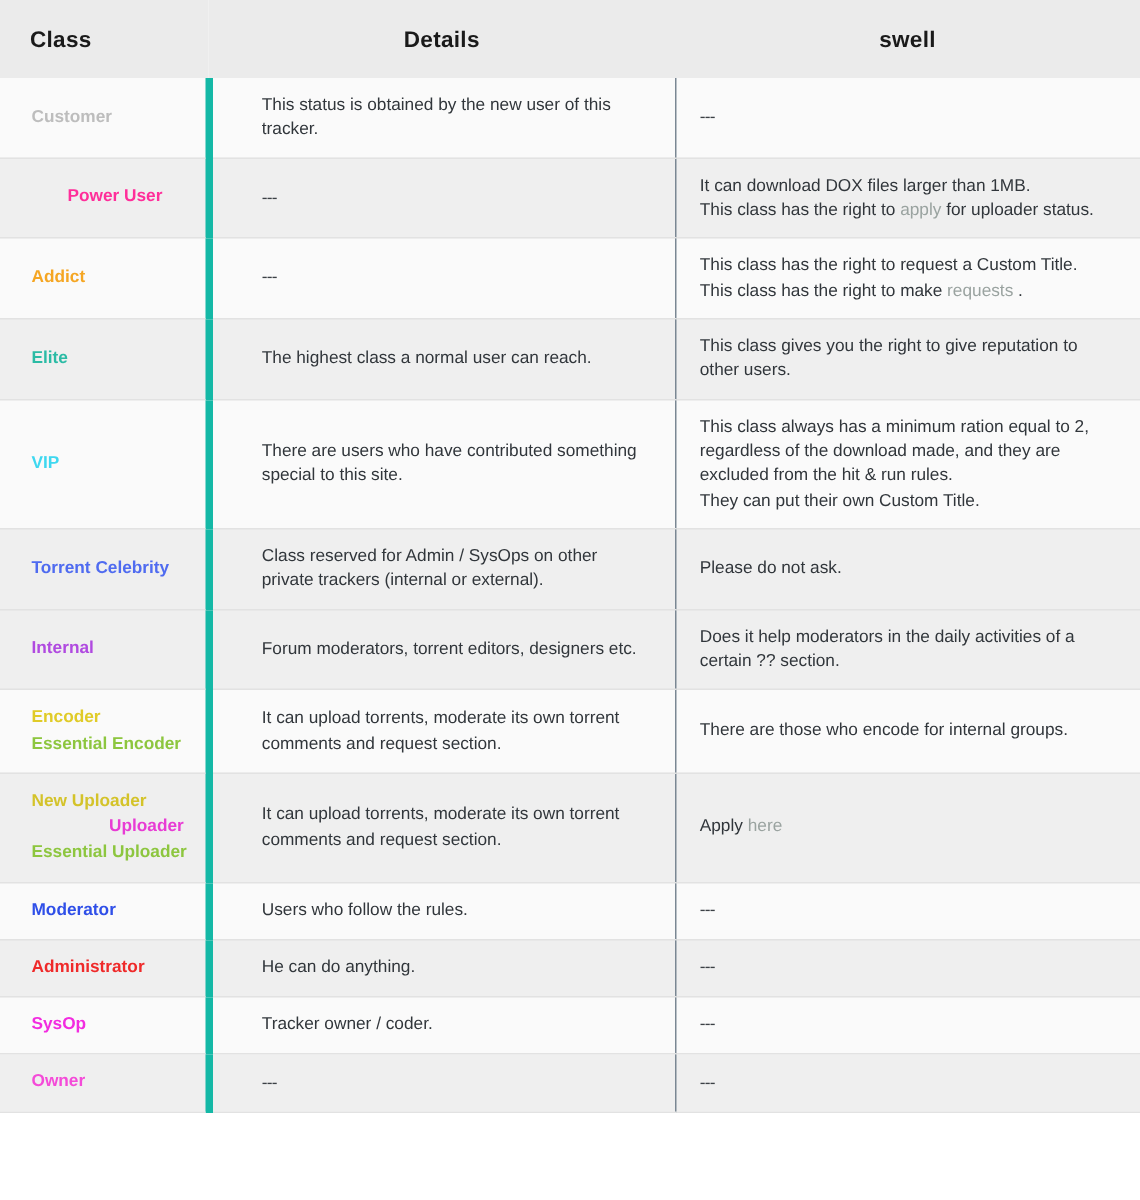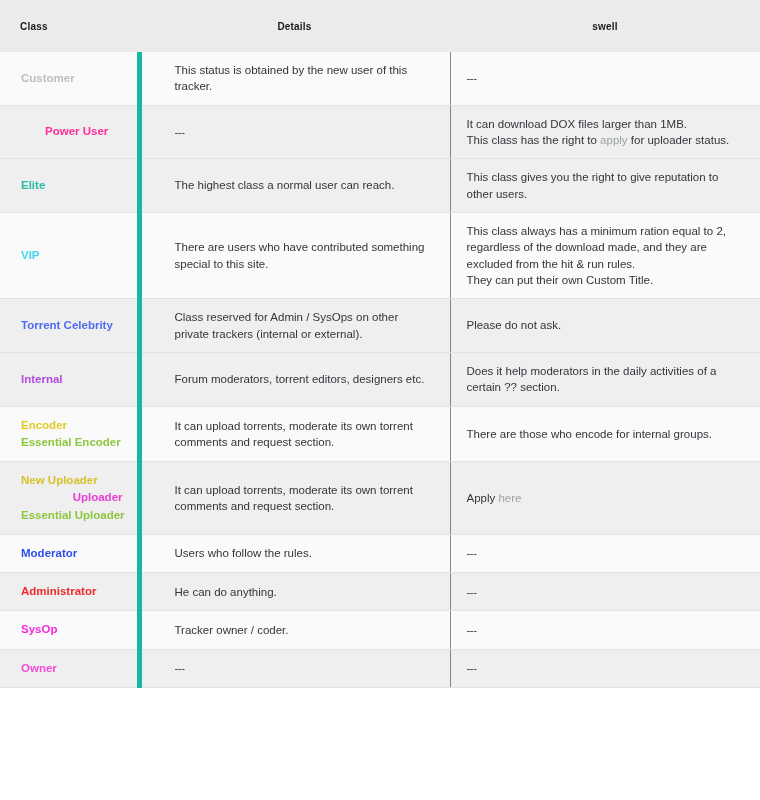--- a/index.html
+++ b/index.html
@@ -27,21 +27,21 @@
     table-layout: fixed;
     font-size: 11.5px;
   }
   table.classes-table col.col-class  { width: 139px; }
   table.classes-table col.col-details{ width: 311px; }
   table.classes-table col.col-swell  { width: 310px; }
 
   thead th {
     background: #ebebeb;
     height: 52px;
-    font-size: 10px;
+    font-size: 15px;
     font-weight: bold;
     color: #1a1a1a;
     padding: 0 0 0 0;
     border: none;
     vertical-align: middle;
     letter-spacing: 0.2px;
   }
   thead th.th-class   { text-align: left; padding-left: 20px; }
   thead th.th-details { text-align: center; }
   thead th.th-swell   { text-align: center; }
@@ -114,20 +114,31 @@
             <span class="cls-name" style="color: rgb(255, 46, 154); margin-left: 24px;">Power User</span>
           </td>
           <td class="cell-details">
             <span class="txt-line"><span class="dash">---</span></span>
           </td>
           <td class="cell-swell">
             <span class="txt-line"><span>It can download DOX files larger than 1MB.</span></span>
             <span class="txt-line"><span>This class has the right to </span><span class="inline-link" style="color: rgb(154, 163, 160);">apply</span><span> for uploader status.</span></span>
           </td>
         </tr>
+        <tr>
+          <td class="cell-class">
+            <span class="cls-name" style="color: rgb(245, 166, 35);">Addict</span>
+          </td>
+          <td class="cell-details">
+            <span class="txt-line"><span class="dash">---</span></span>
+          </td>
+          <td class="cell-swell">
+            <span class="txt-line"><span>This class has the right to request a Custom Title. This class has the right to make </span><span class="inline-link" style="color: rgb(154, 163, 160);">requests</span><span> .</span></span>
+          </td>
+        </tr>
         <tr class="alt">
           <td class="cell-class">
             <span class="cls-name" style="color: rgb(43, 187, 165);">Elite</span>
           </td>
           <td class="cell-details">
             <span class="txt-line"><span>The highest class a normal user can reach.</span></span>
           </td>
           <td class="cell-swell">
             <span class="txt-line"><span>This class gives you the right to give reputation to other users.</span></span>
           </td>

